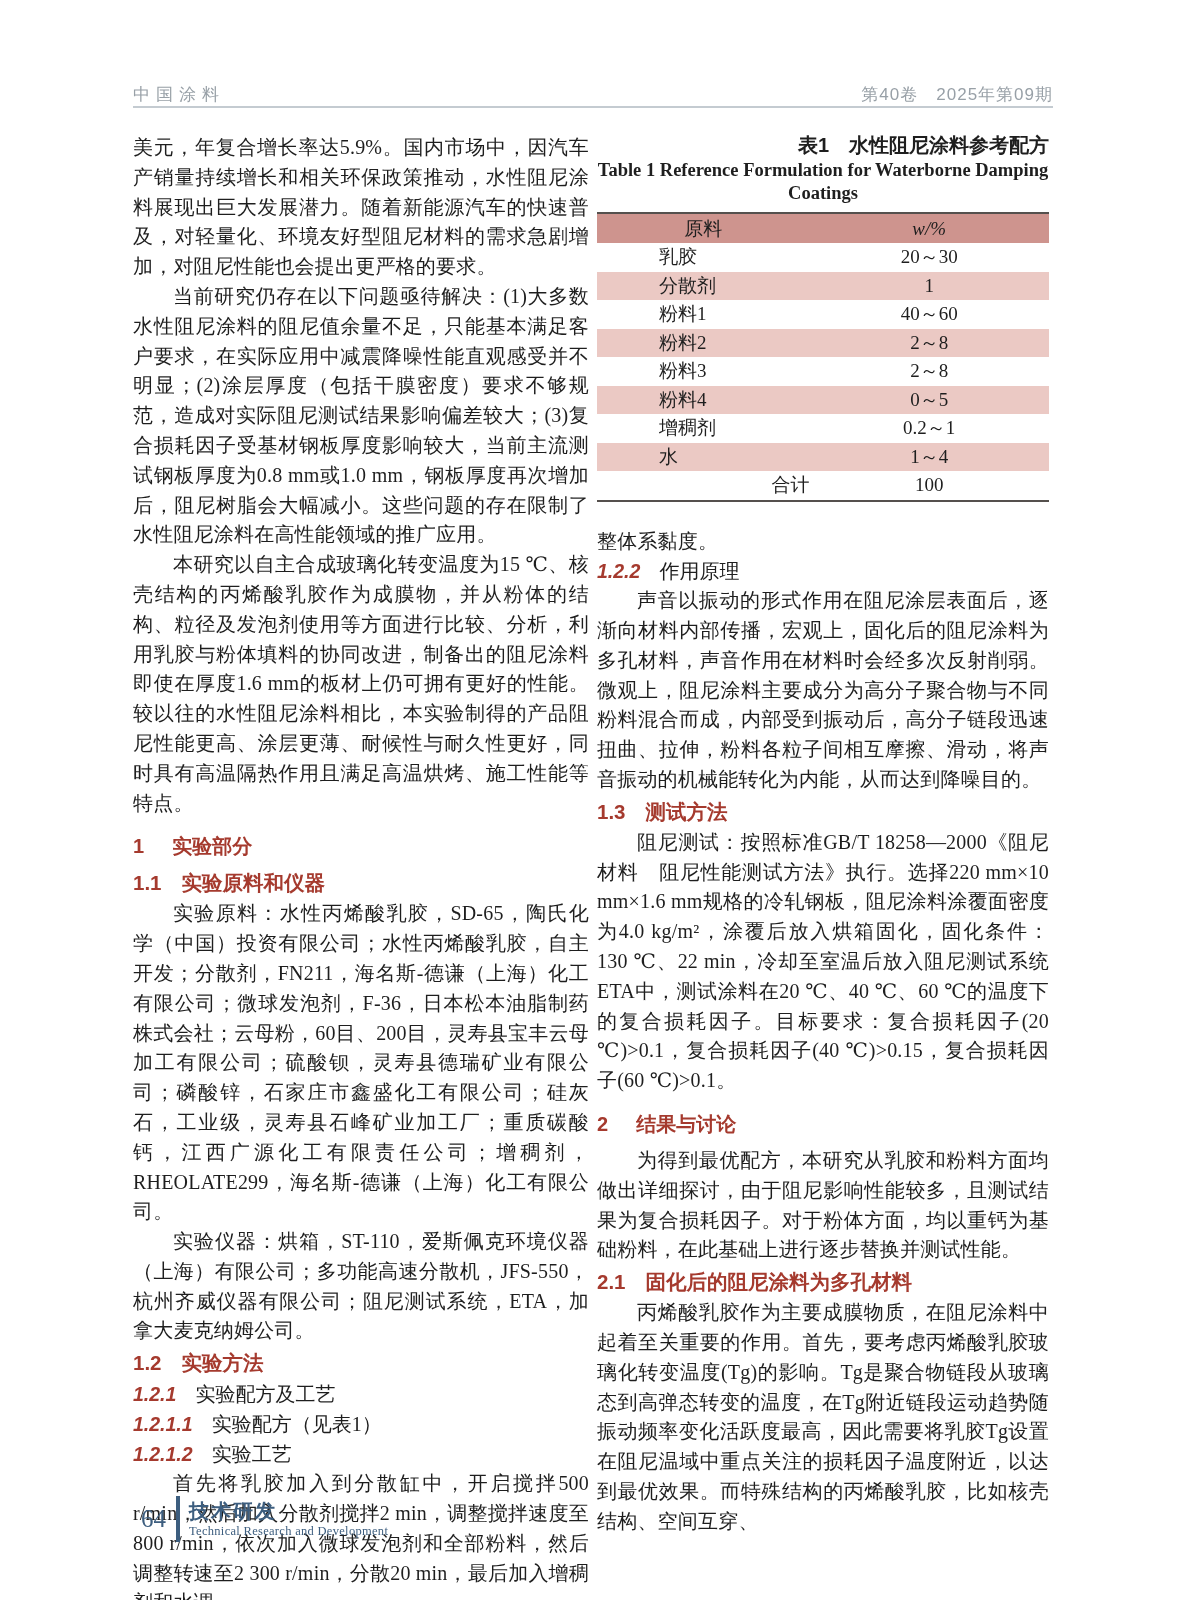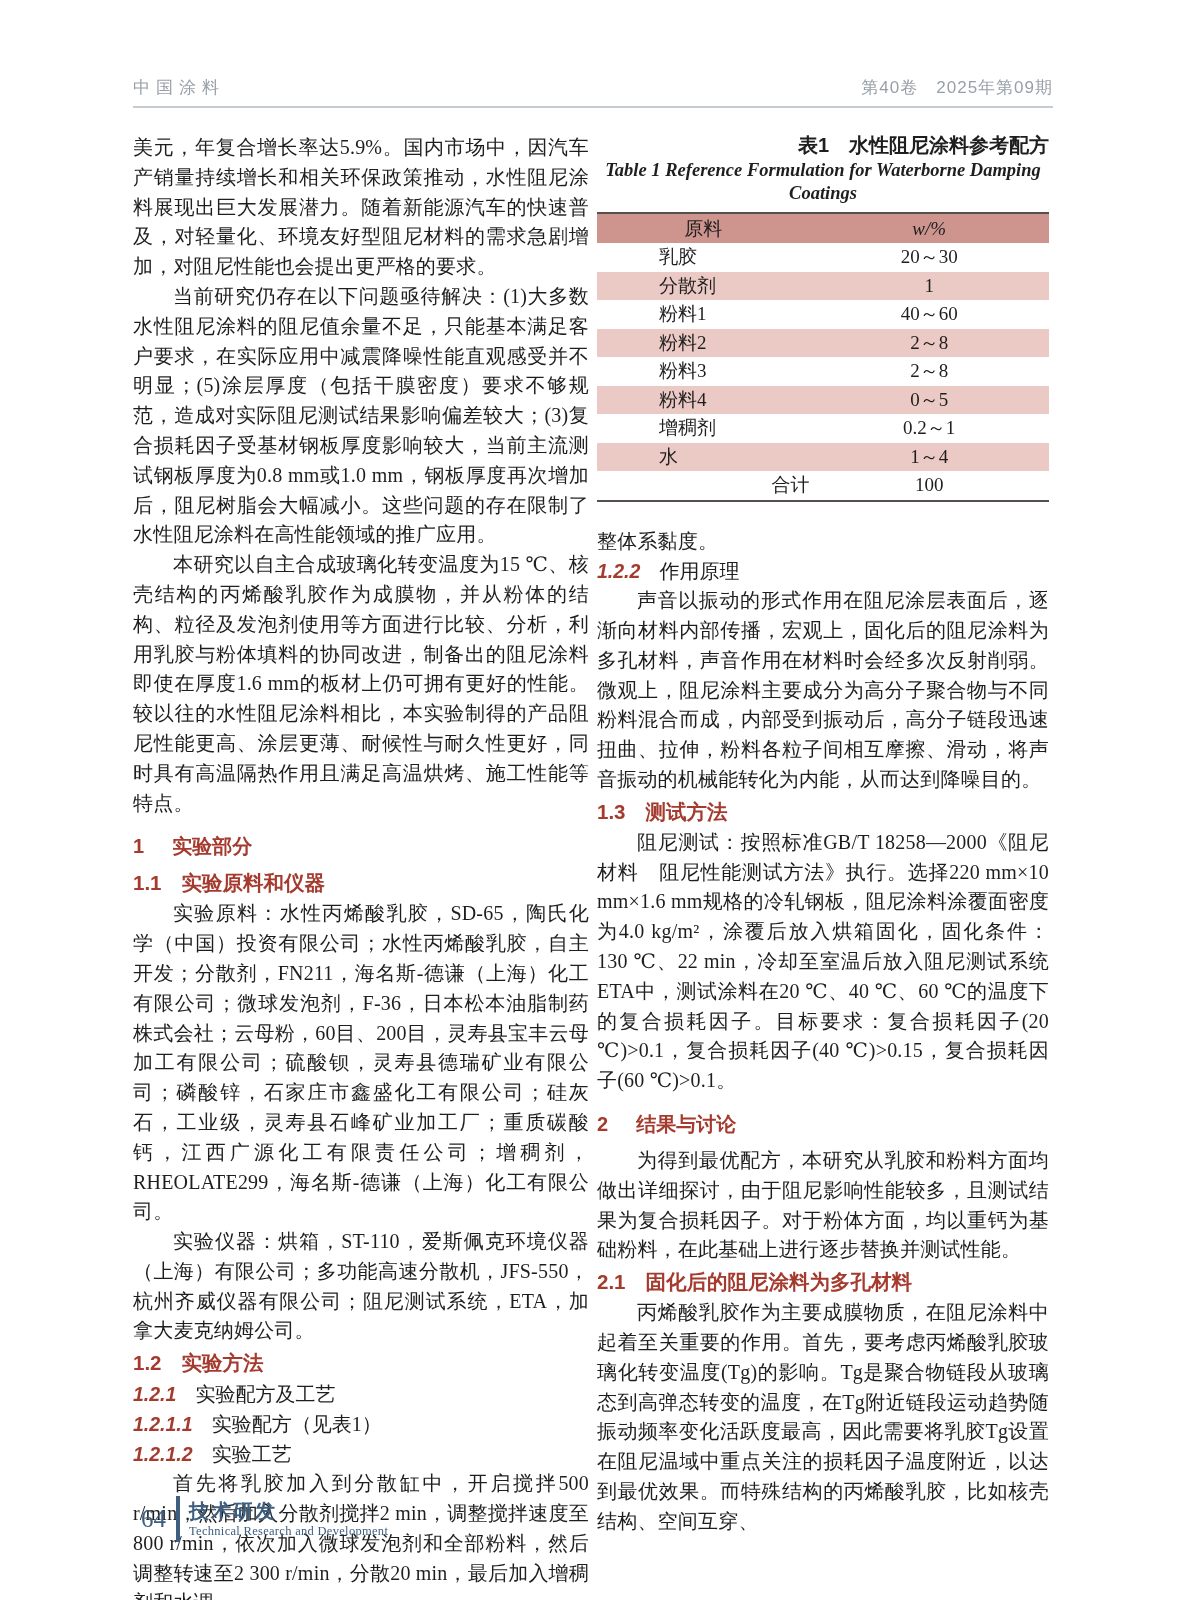--- a/index.html
+++ b/index.html
@@ -12,21 +12,21 @@
   }
   html,body{margin:0;padding:0;background:#ffffff;}
   .page{
     position:relative;width:1187px;height:1600px;background:#ffffff;overflow:hidden;
     font-family:"Liberation Serif","DejaVu Serif",serif;color:var(--text-ink);
   }
   
   .runhead{
     position:absolute;left:133px;top:76px;width:920px;height:32px;
     display:flex;justify-content:space-between;align-items:flex-end;
-    border-bottom:2px solid #C4CBD1;padding-bottom:7px;box-sizing:border-box;
+    border-bottom:2px solid #C4CBD1;box-sizing:border-box;
     font-family:"Liberation Sans","DejaVu Sans",sans-serif;
     color:var(--header-gray);font-size:17px;
   }
   .runhead .journal{letter-spacing:6px;}
   .runhead .issue{letter-spacing:1px;}
   
   .col{position:absolute;top:133px;width:456px;}
   .col-left{left:133px;}
   .col-right{left:597px;top:130px;width:452px;}
   p.body{
@@ -53,21 +53,20 @@
   }
   .h3 .ttl{color:var(--text-ink);}
   
   .tbl-caption-zh{
     text-align:right;font-family:"Liberation Sans","DejaVu Sans",sans-serif;
     font-weight:bold;font-size:20px;line-height:27px;margin-top:2px;
   }
   .tbl-caption-en{
     text-align:center;font-weight:bold;font-size:18.5px;line-height:23px;
     font-family:"Liberation Serif","DejaVu Serif",serif;
-    font-style:italic;
   }
   table.tbl{
     width:100%;border-collapse:collapse;margin-top:7px;
     border-top:2px solid #55504D;border-bottom:2px solid #55504D;
     font-size:19px;
   }
   table.tbl th,table.tbl td{height:28.5px;padding:0;font-weight:normal;}
   table.tbl thead tr{background:var(--table-header-bg);height:30px;}
   table.tbl tbody tr:nth-child(even){background:var(--table-row-alt-bg);}
   table.tbl th:first-child{width:47%;text-align:center;}
@@ -93,21 +92,21 @@
 
 <div class="page">
 
   <div class="runhead">
     <span class="journal">中国涂料</span>
     <span class="issue">第40卷　2025年第09期</span>
   </div>
 
   <div class="col col-left">
     <p class="body noindent">美元，年复合增长率达5.9%。国内市场中，因汽车产销量持续增长和相关环保政策推动，水性阻尼涂料展现出巨大发展潜力。随着新能源汽车的快速普及，对轻量化、环境友好型阻尼材料的需求急剧增加，对阻尼性能也会提出更严格的要求。</p>
-    <p class="body">当前研究仍存在以下问题亟待解决：(1)大多数水性阻尼涂料的阻尼值余量不足，只能基本满足客户要求，在实际应用中减震降噪性能直观感受并不明显；(5)涂层厚度（包括干膜密度）要求不够规范，造成对实际阻尼测试结果影响偏差较大；(3)复合损耗因子受基材钢板厚度影响较大，当前主流测试钢板厚度为0.8 mm或1.0 mm，钢板厚度再次增加后，阻尼树脂会大幅减小。这些问题的存在限制了水性阻尼涂料在高性能领域的推广应用。</p>
+    <p class="body">当前研究仍存在以下问题亟待解决：(1)大多数水性阻尼涂料的阻尼值余量不足，只能基本满足客户要求，在实际应用中减震降噪性能直观感受并不明显；(2)涂层厚度（包括干膜密度）要求不够规范，造成对实际阻尼测试结果影响偏差较大；(3)复合损耗因子受基材钢板厚度影响较大，当前主流测试钢板厚度为0.8 mm或1.0 mm，钢板厚度再次增加后，阻尼树脂会大幅减小。这些问题的存在限制了水性阻尼涂料在高性能领域的推广应用。</p>
     <p class="body">本研究以自主合成玻璃化转变温度为15 ℃、核壳结构的丙烯酸乳胶作为成膜物，并从粉体的结构、粒径及发泡剂使用等方面进行比较、分析，利用乳胶与粉体填料的协同改进，制备出的阻尼涂料即使在厚度1.6 mm的板材上仍可拥有更好的性能。较以往的水性阻尼涂料相比，本实验制得的产品阻尼性能更高、涂层更薄、耐候性与耐久性更好，同时具有高温隔热作用且满足高温烘烤、施工性能等特点。</p>
 
     <div class="h1">
       <span class="num">1</span><span class="ttl">实验部分</span>
     </div>
 
     <div class="h2">
       <span class="num">1.1</span><span class="ttl">实验原料和仪器</span>
     </div>
     <p class="body">实验原料：水性丙烯酸乳胶，SD-65，陶氏化学（中国）投资有限公司；水性丙烯酸乳胶，自主开发；分散剂，FN211，海名斯-德谦（上海）化工有限公司；微球发泡剂，F-36，日本松本油脂制药株式会社；云母粉，60目、200目，灵寿县宝丰云母加工有限公司；硫酸钡，灵寿县德瑞矿业有限公司；磷酸锌，石家庄市鑫盛化工有限公司；硅灰石，工业级，灵寿县石峰矿业加工厂；重质碳酸钙，江西广源化工有限责任公司；增稠剂，RHEOLATE299，海名斯-德谦（上海）化工有限公司。</p>

